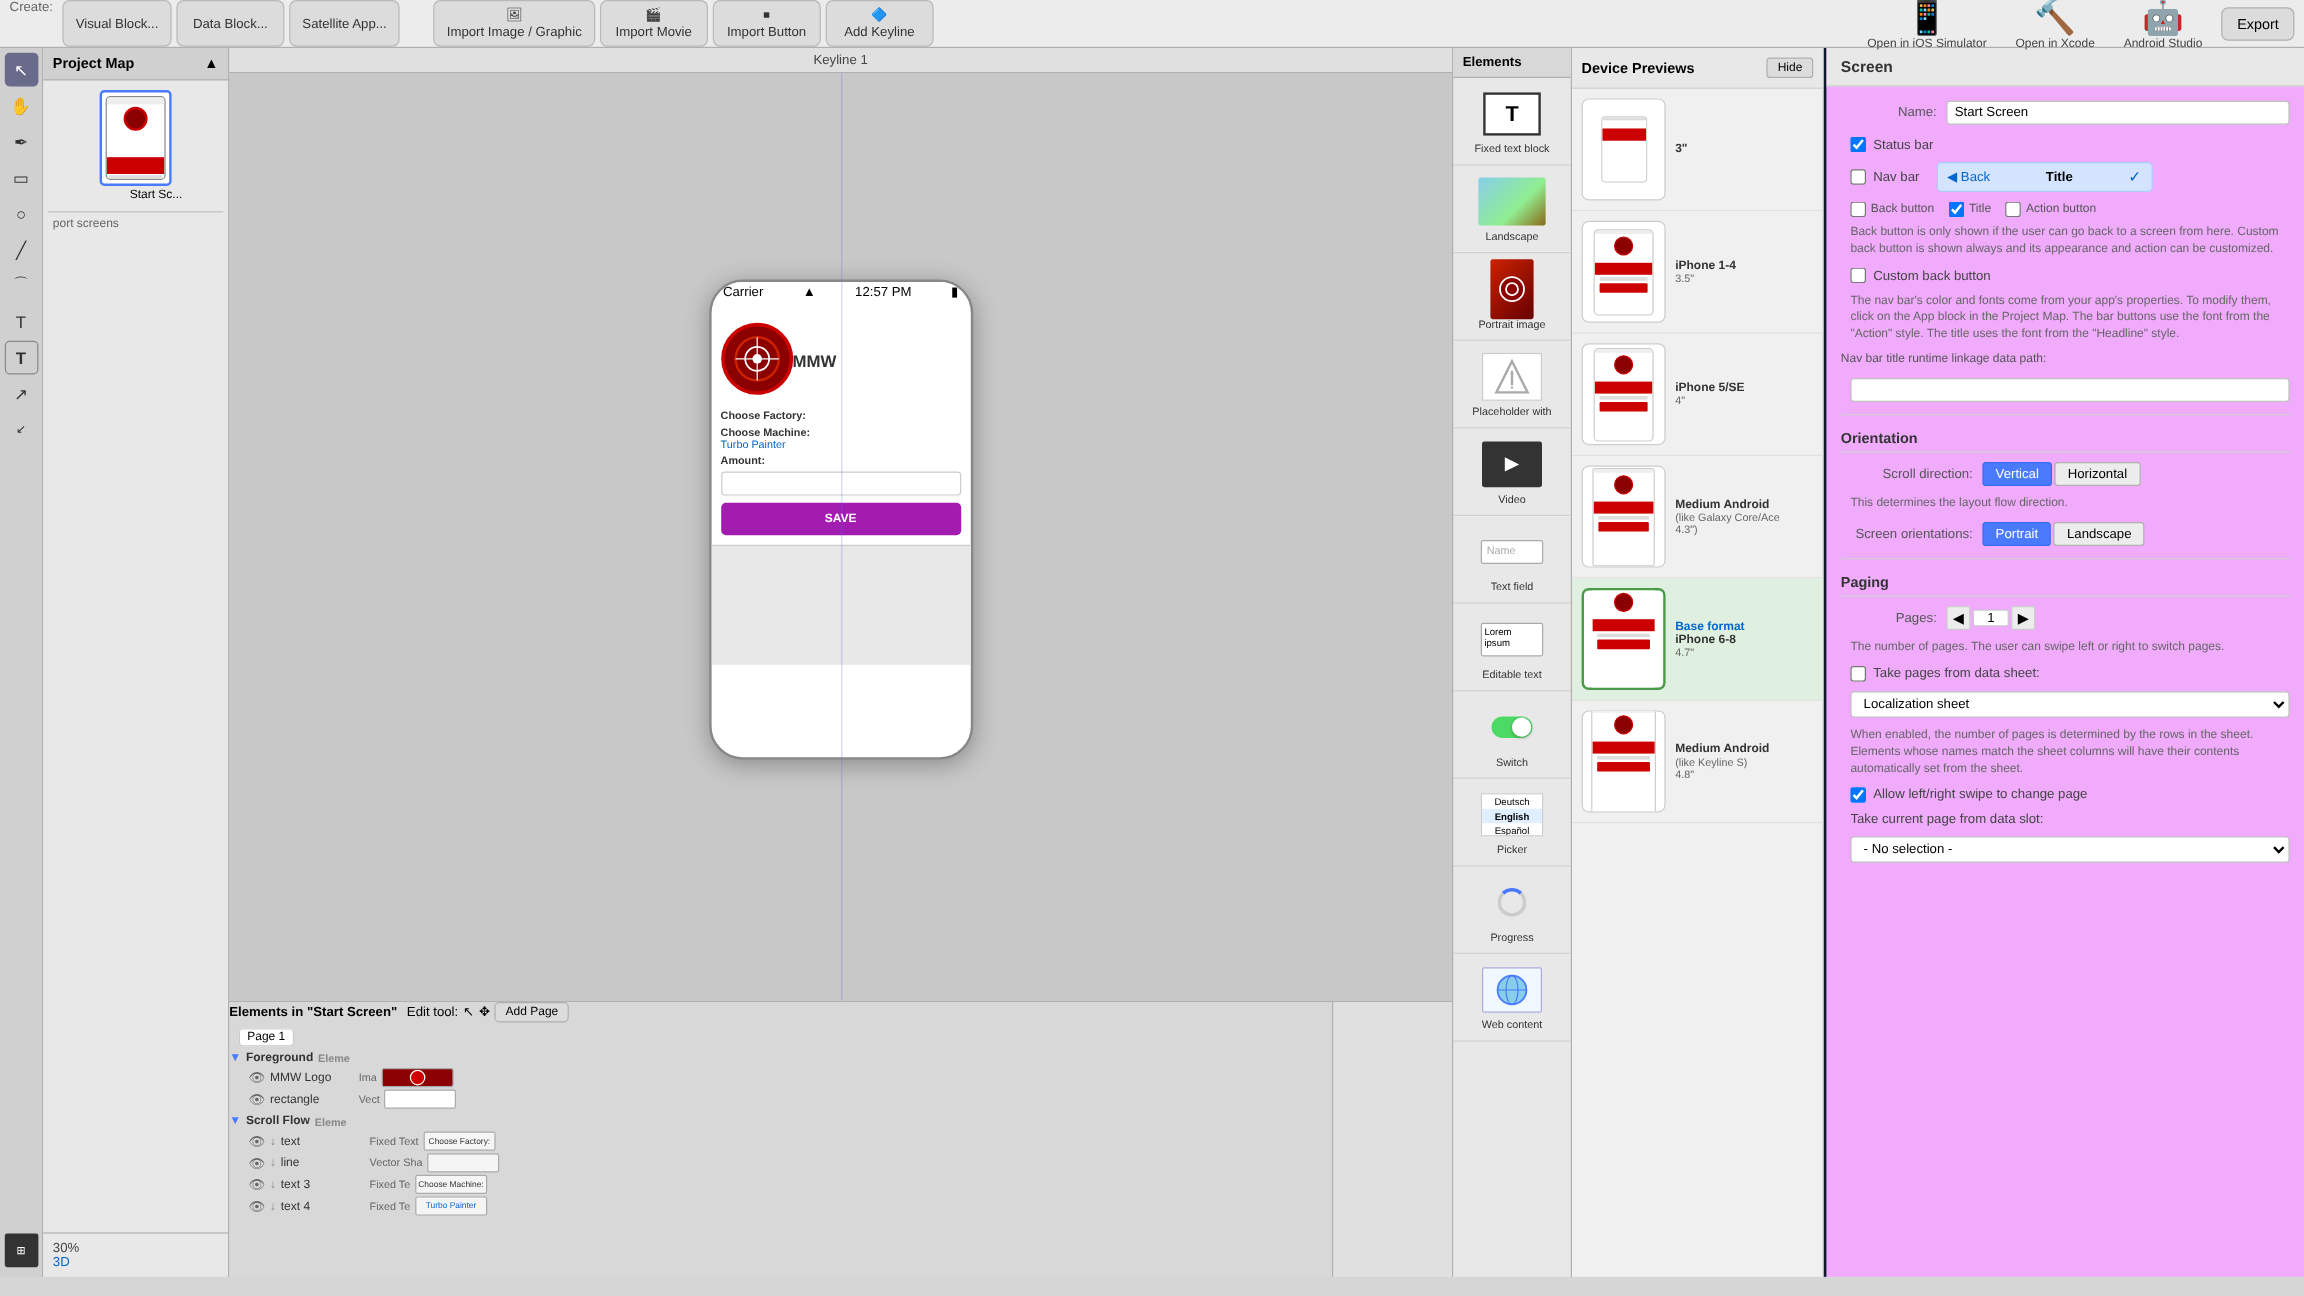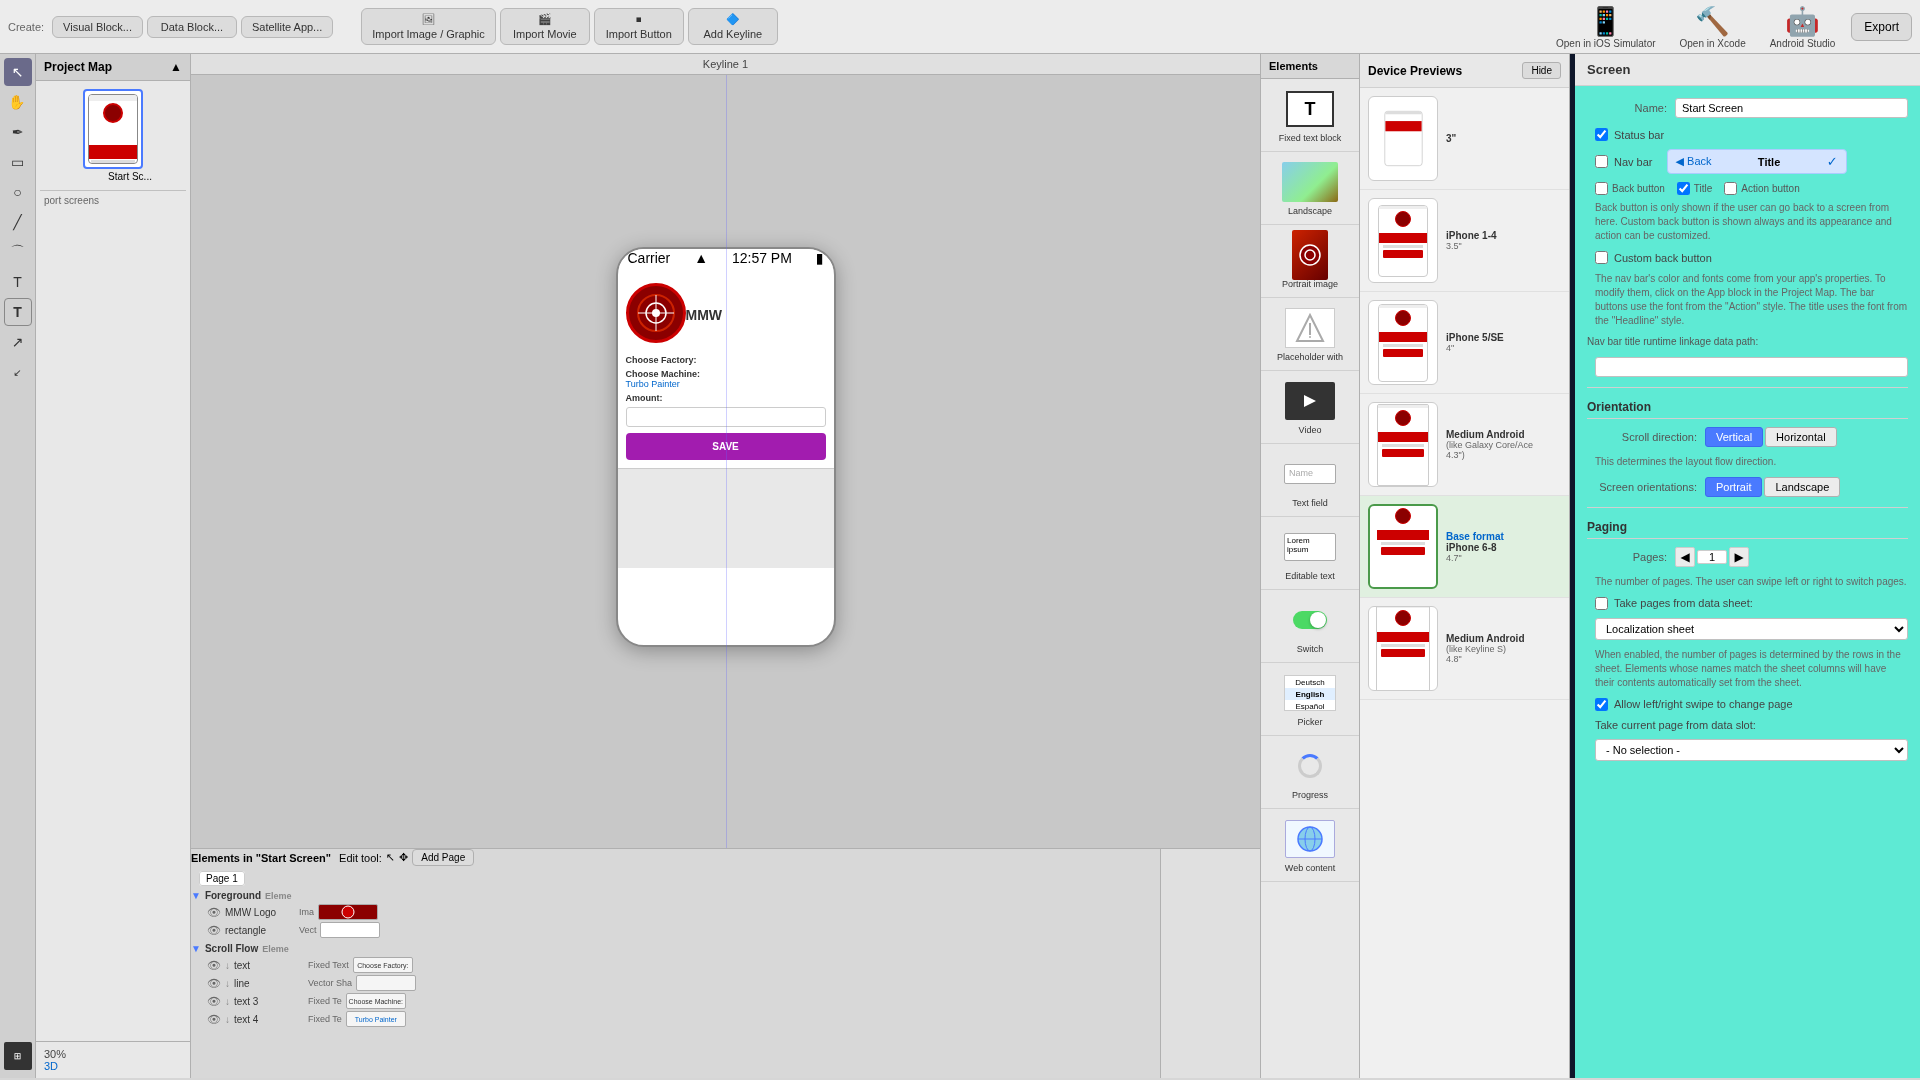--- a/index.html
+++ b/index.html
@@ -1,21 +1,21 @@
 <!DOCTYPE html>
 <html><head>
   <meta charset="utf-8">
   <style>
     * { box-sizing: border-box; margin: 0; padding: 0; }
     body { font-family: -apple-system, BlinkMacSystemFont, 'Helvetica Neue', Arial, sans-serif; font-size: 12px; background: #d6d6d6; overflow: hidden; width: 1920px; height: 1080px; }
 
     
     #top-toolbar {
-      display: flex; align-items: center; background: #ececec; border-bottom: 1px solid #b0b0b0;
-      height: 54px; padding: 0 8px; gap: 4px; position: relative;
+      display: flex; background: #ececec; border-bottom: 1px solid #b0b0b0;
+      height: 40px; padding: 0 8px; gap: 4px; position: relative;
     }
     .toolbar-btn {
       display: flex; flex-direction: column; align-items: center; justify-content: center;
       padding: 4px 10px; background: #dcdcdc; border: 1px solid #b8b8b8; border-radius: 6px;
       cursor: pointer; font-size: 11px; color: #333; gap: 2px; min-width: 90px;
     }
     .create-label { font-size: 11px; color: #666; margin-right: 4px; }
     .toolbar-right { margin-left: auto; display: flex; align-items: center; gap: 8px; }
     .toolbar-right-btn { display: flex; flex-direction: column; align-items: center; cursor: pointer; padding: 4px 8px; }
     .toolbar-right-btn .icon-big { font-size: 28px; }
@@ -49,21 +49,21 @@
     #phone-mockup {
       width: 220px; height: 400px;
       background: white;
       border: 2px solid #888;
       border-radius: 28px;
       position: relative;
       box-shadow: 0 4px 20px rgba(0,0,0,0.3);
       overflow: hidden;
       margin-top: -30px;
     }
-    #phone-status-bar { background: white; height: 18px; display: flex; align-items: center; justify-content: space-between; padding: 0 10px; font-size: 14px; }
+    #phone-status-bar { background: white; height: 18px; display: flex; align-items: center; justify-content: space-between; padding: 0 10px; font-size: 11px; }
     #phone-content { padding: 8px; }
     #phone-logo-area { display: flex; flex-direction: row; align-items: center; padding: 8px 0; }
     .phone-logo-circle { width: 60px; height: 60px; border-radius: 50%; background: #8b0000; border: 3px solid #cc0000; display: flex; align-items: center; justify-content: center; color: white; font-size: 8px; font-weight: bold; }
     .phone-brand { font-size: 14px; font-weight: bold; color: #333; margin-top: 4px; }
     .phone-field-label { font-size: 9px; font-weight: bold; color: #333; margin-top: 4px; }
     .phone-picker-val { font-size: 9px; color: #0066cc; }
     .phone-input-box { border: 1px solid #ccc; border-radius: 3px; height: 20px; margin: 4px 0; width: 100%; }
     .phone-save-btn { background: #a21caf; color: white; font-size: 10px; font-weight: bold; text-align: center; padding: 8px; border-radius: 4px; margin-top: 6px; }
     #phone-bottom-area { background: #e8e8e8; height: 100px; border-top: 1px solid #ccc; }
     #elements-header { display: flex; align-items: center; gap: 8px; margin-bottom: 6px; font-size: 11px; }
@@ -98,21 +98,21 @@
     .hide-btn { background: #dcdcdc; border: 1px solid #b0b0b0; border-radius: 3px; padding: 2px 8px; font-size: 10px; cursor: pointer; }
     #device-list { overflow-y: auto; flex: 1; }
     .device-item { display: flex; align-items: center; padding: 8px; border-bottom: 1px solid #e0e0e0; gap: 8px; cursor: pointer; }
     .device-thumb { width: 70px; height: 85px; background: white; border: 1px solid #ccc; border-radius: 6px; overflow: hidden; flex-shrink: 0; display: flex; align-items: center; justify-content: center; }
     .device-info { flex: 1; }
     .device-name { font-size: 10px; font-weight: bold; color: #333; }
     .device-size { font-size: 9px; color: #666; }
     .base-format-label { font-size: 10px; color: #0066cc; font-weight: bold; }
 
     
-    #right-props { width: 350px; background: #5eead4; border-left: 5px solid #0f172a; overflow-y: auto; }
+    #right-props { width: 400px; background: #f0abfc; border-left: 2px solid #0f172a; overflow-y: auto; }
     #props-header { background: #e8e8e8; padding: 8px 12px; border-bottom: 1px solid #d0d0d0; }
     .props-section-title { font-size: 13px; font-weight: bold; color: #333; }
     .props-body { padding: 12px; }
     .prop-row { display: flex; align-items: center; margin-bottom: 10px; gap: 8px; }
     .prop-label { font-size: 11px; color: #555; width: 80px; text-align: right; flex-shrink: 0; }
     .prop-input { flex: 1; border: 1px solid #c0c0c0; border-radius: 3px; padding: 3px 6px; font-size: 11px; background: white; }
     .prop-check-row { display: flex; align-items: center; gap: 6px; margin-bottom: 8px; padding-left: 8px; }
     .prop-check-label { font-size: 11px; color: #444; }
     .nav-bar-preview { background: #d4e4ff; border: 1px solid #aaccff; border-radius: 4px; padding: 4px 8px; display: flex; align-items: center; justify-content: space-between; width: 180px; }
     .nav-bar-back { font-size: 11px; color: #0066cc; }

